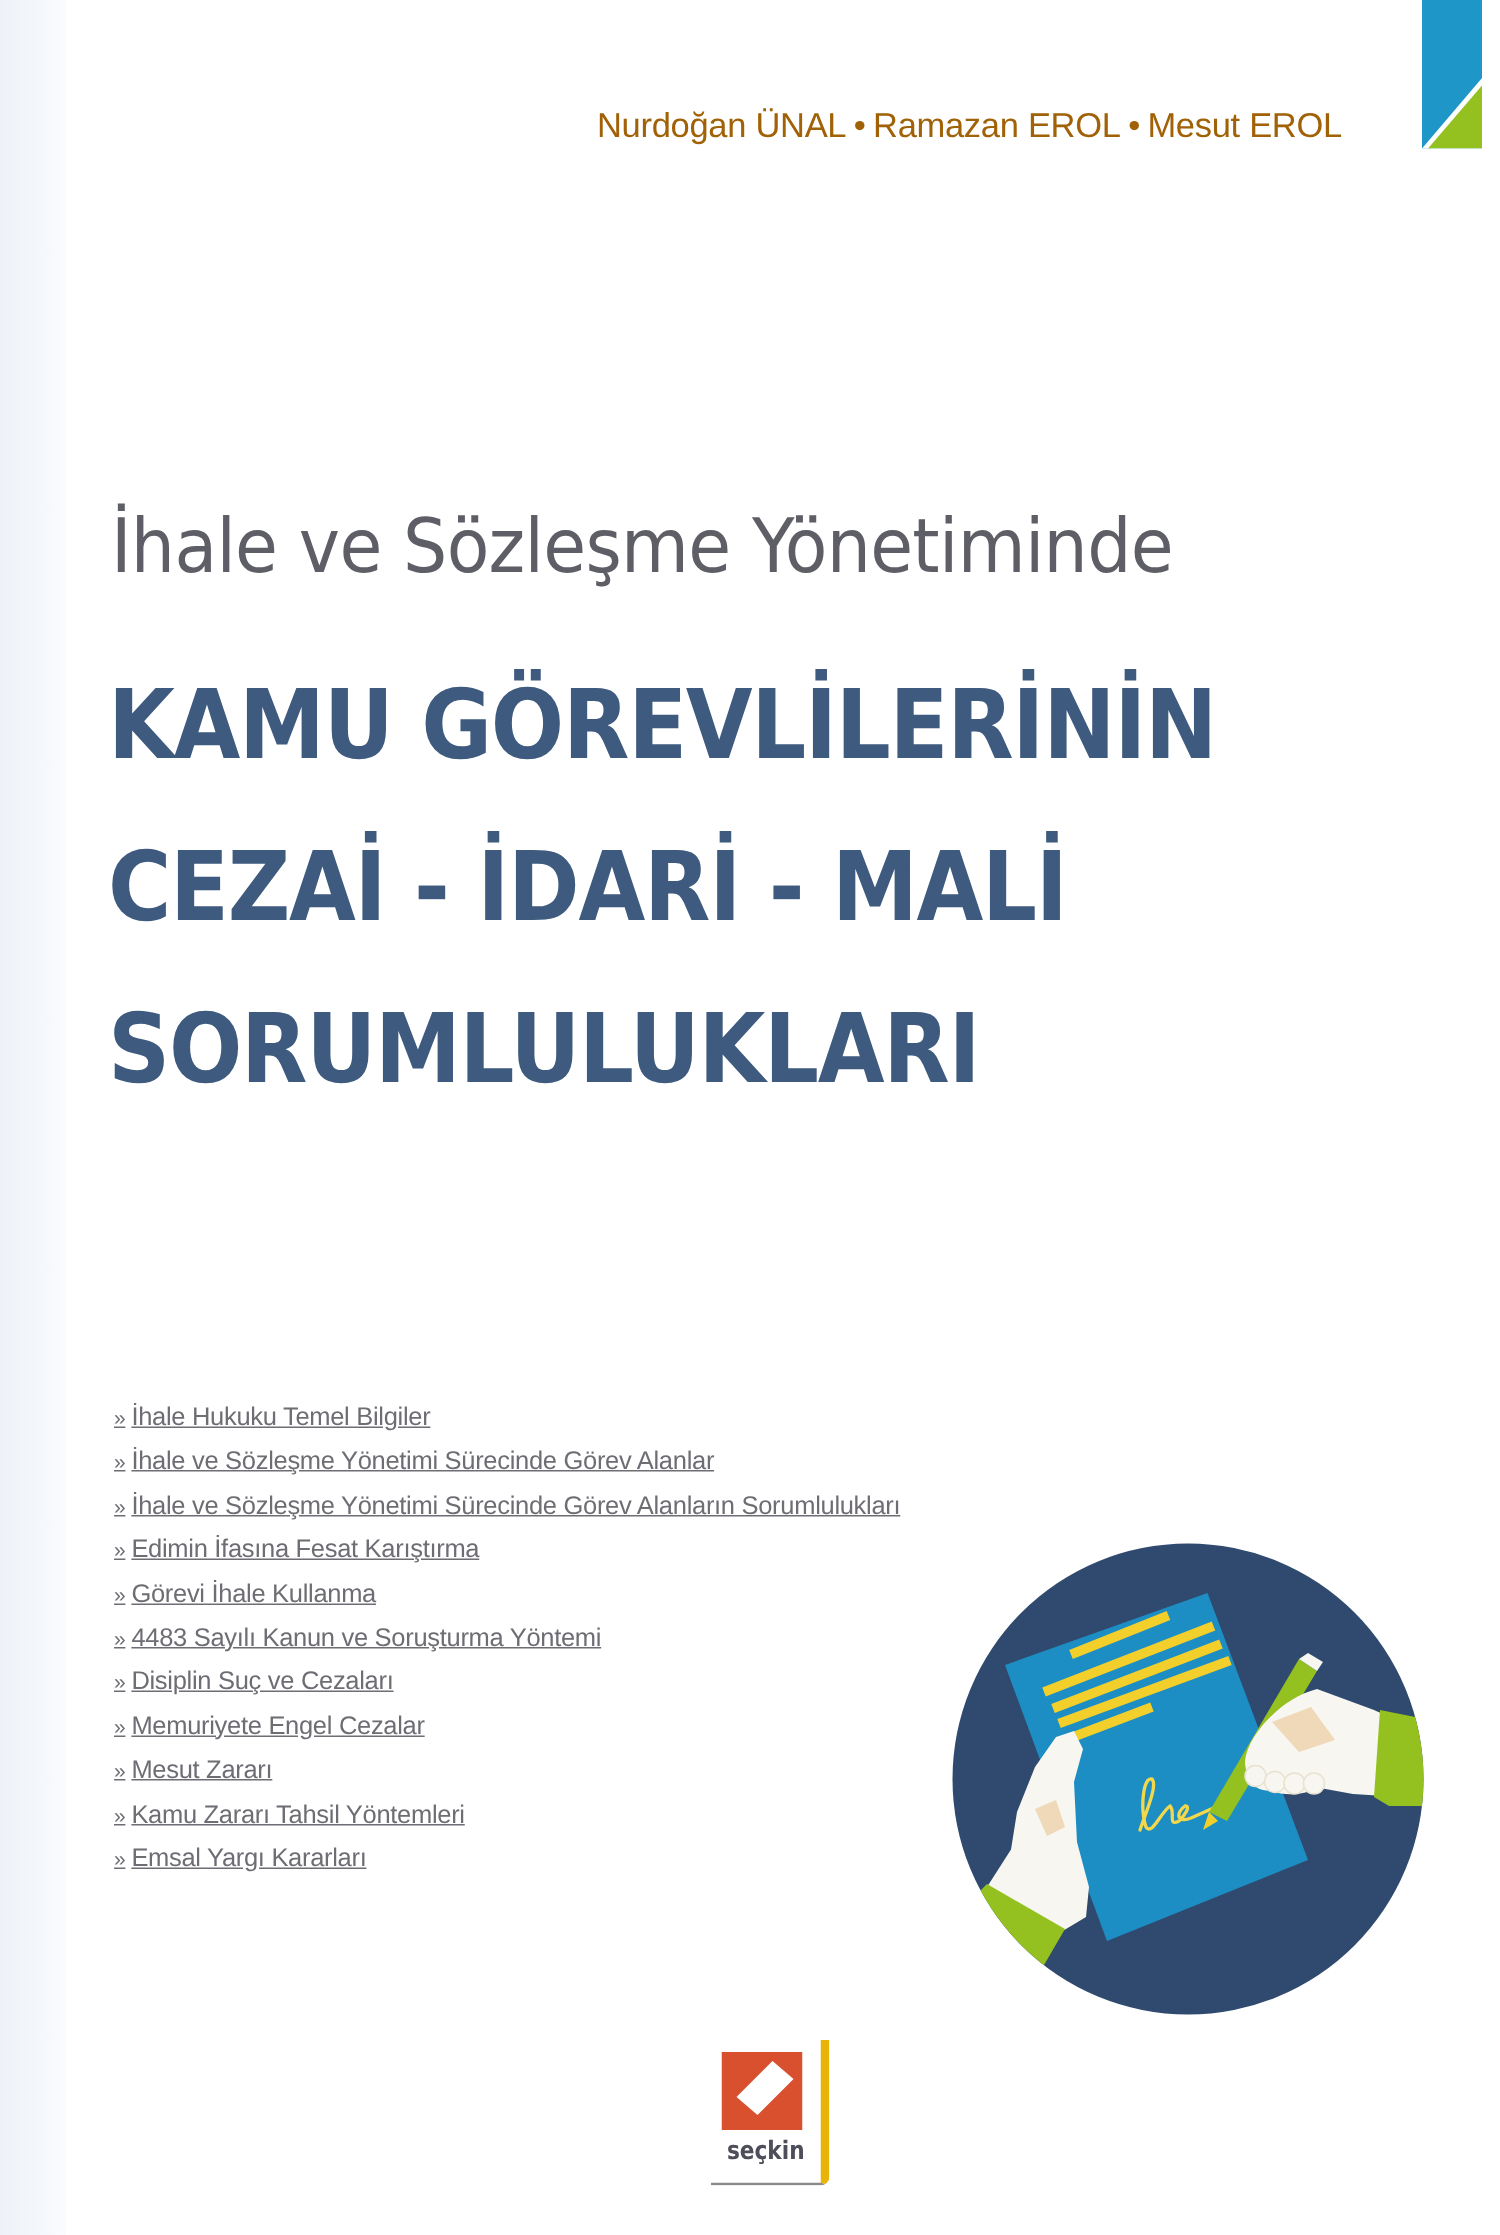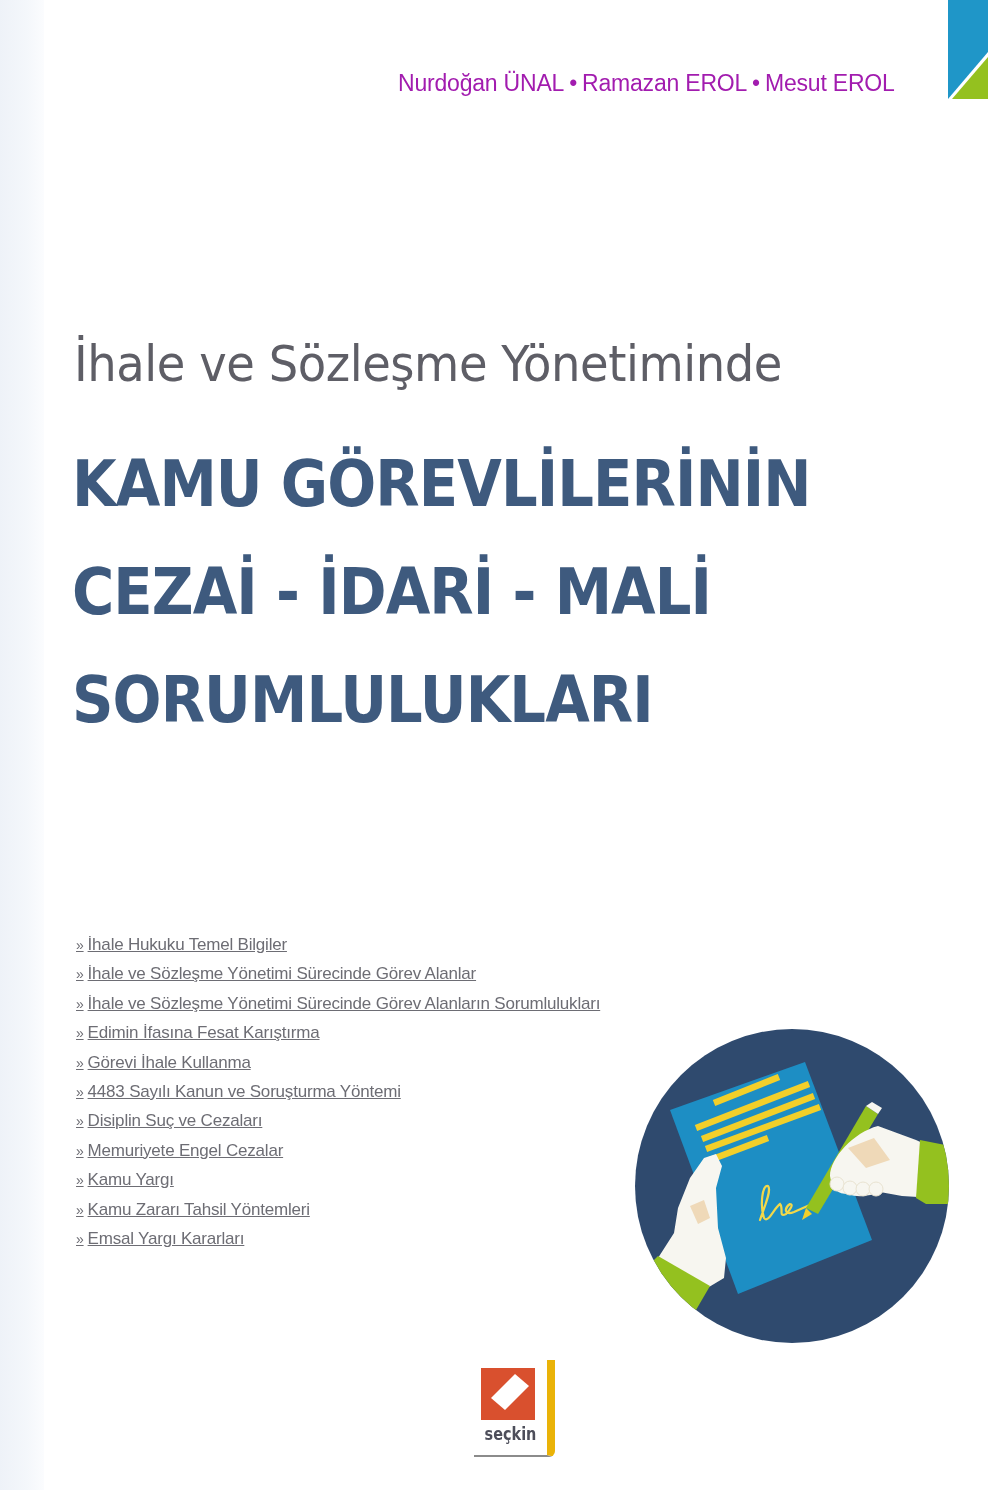--- a/index.html
+++ b/index.html
@@ -10,21 +10,21 @@
     }
     .spine {
       position: absolute; left: 0; top: 0; width: 44px; height: 1490px;
       background: linear-gradient(to right, #eef2f8 0%, #f4f7fb 60%, #fbfcfe 100%);
     }
     .corner-bar {
       position: absolute; left: 948px; top: 0; width: 40px; height: 99px;
     }
     .authors {
       position: absolute; left: 398px; top: 70px; width: 530px;
-      font-size: 23px; color: #a21caf; white-space: nowrap; letter-spacing: -0.2px;
+      font-size: 23px; color: #a16207; white-space: nowrap; letter-spacing: -0.2px;
     }
     .authors .sep { margin: 0 5px; }
     .subtitle {
       position: absolute; left: 74px; top: 335px;
       font-size: 50px; color: #5e5e66; white-space: nowrap; letter-spacing: -0.5px;
       font-family: "DejaVu Sans", sans-serif; font-weight: normal;
       transform: scaleX(0.93); transform-origin: left top;
     }
     .title {
       position: absolute; left: 72px; top: 430px;
@@ -39,21 +39,21 @@
     .topics li {
       height: 29.4px; line-height: 29.4px; font-size: 17px; color: #6d6d74;
       white-space: nowrap; letter-spacing: -0.2px; text-decoration: underline;
     }
     .topics .chev { font-size: 14px; margin-right: 4px; color: #6d6d74; }
     .illustration {
       position: absolute; left: 634px; top: 1028px; width: 316px; height: 316px;
     }
     .publisher {
       position: absolute; left: 474px; top: 1360px; width: 73px; height: 95px;
-      border-right: 8px solid #eab308; border-bottom: 2px solid #8b8b8b;
+      border-right: 6px solid #eab308; border-bottom: 2px solid #8b8b8b;
       border-bottom-right-radius: 6px;
       text-decoration: underline;
     }
     .publisher .mark {
       position: absolute; left: 7px; top: 8px; width: 54px; height: 52px;
     }
     .publisher .name {
       position: absolute; left: 0; top: 64px; width: 73px; text-align: center;
       font-size: 17px; font-weight: bold; color: #4d4e5a; letter-spacing: 0px;
       font-family: "DejaVu Sans", sans-serif; transform: scaleX(0.85);
@@ -84,21 +84,21 @@
 
 <ul class="topics">
   <li><span class="chev">»</span><span>İhale Hukuku Temel Bilgiler</span></li>
   <li><span class="chev">»</span><span>İhale ve Sözleşme Yönetimi Sürecinde Görev Alanlar</span></li>
   <li><span class="chev">»</span><span>İhale ve Sözleşme Yönetimi Sürecinde Görev Alanların Sorumlulukları</span></li>
   <li><span class="chev">»</span><span>Edimin İfasına Fesat Karıştırma</span></li>
   <li><span class="chev">»</span><span>Görevi İhale Kullanma</span></li>
   <li><span class="chev">»</span><span>4483 Sayılı Kanun ve Soruşturma Yöntemi</span></li>
   <li><span class="chev">»</span><span>Disiplin Suç ve Cezaları</span></li>
   <li><span class="chev">»</span><span>Memuriyete Engel Cezalar</span></li>
-  <li><span class="chev">»</span><span>Kamu Yargı</span></li>
+  <li><span class="chev">»</span><span>Mesut Zararı</span></li>
   <li><span class="chev">»</span><span>Kamu Zararı Tahsil Yöntemleri</span></li>
   <li><span class="chev">»</span><span>Emsal Yargı Kararları</span></li>
 </ul>
 
 <svg class="illustration" viewBox="0 0 316 316" width="316" height="316">
   <defs>
     <clipPath id="circClip">
         <circle cx="158" cy="158" r="157"></circle>
       </clipPath>
   </defs>

